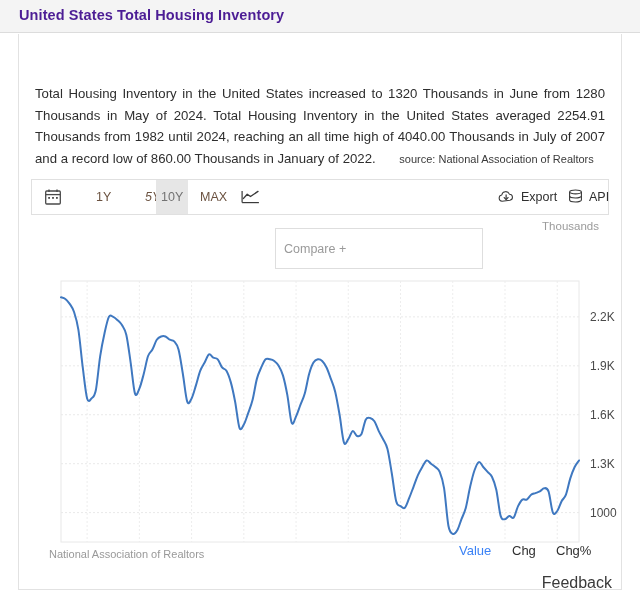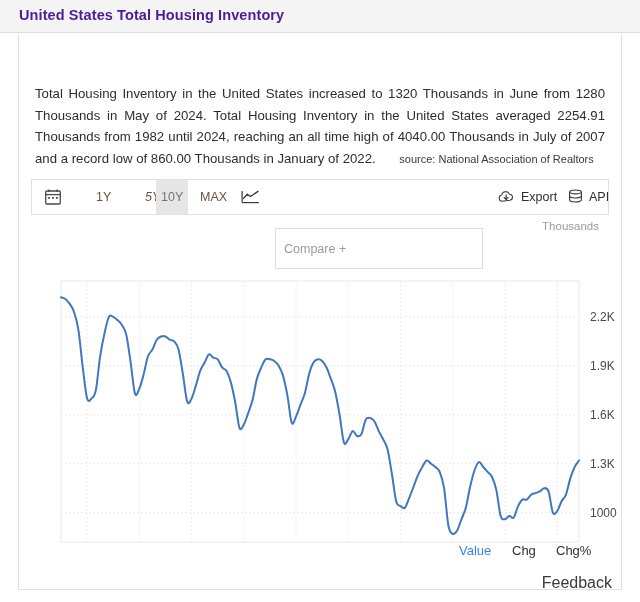--- a/index.html
+++ b/index.html
@@ -310,18 +310,19 @@
           <line x1="433.7647058823499" y1="61" x2="433.7647058823499" y2="322" stroke="#ededed" stroke-width="1" stroke-dasharray="2,2"></line>
           <text x="433.7647058823499" y="343" text-anchor="middle" font-family="&quot;Liberation Sans&quot;, sans-serif" font-size="12.5" fill="#4a4a4a">2022</text>
           <line x1="485.9999999999966" y1="61" x2="485.9999999999966" y2="322" stroke="#ededed" stroke-width="1" stroke-dasharray="2,2"></line>
           <text x="485.9999999999966" y="343" text-anchor="middle" font-family="&quot;Liberation Sans&quot;, sans-serif" font-size="12.5" fill="#4a4a4a">2023</text>
           <line x1="538.2352941176432" y1="61" x2="538.2352941176432" y2="322" stroke="#ededed" stroke-width="1" stroke-dasharray="2,2"></line>
           <text x="538.2352941176432" y="343" text-anchor="middle" font-family="&quot;Liberation Sans&quot;, sans-serif" font-size="12.5" fill="#4a4a4a">2024</text>
           <path d="M42.00,77.31 C42.73,77.58 44.90,77.86 46.35,78.94 C47.80,80.03 49.25,81.66 50.71,83.84 C52.16,86.01 53.61,87.64 55.06,91.99 C56.51,96.34 57.96,100.69 59.41,109.94 C60.86,119.18 62.31,136.04 63.76,147.46 C65.22,158.88 66.67,173.28 68.12,178.45 C69.57,183.62 71.02,179.81 72.47,178.45 C73.92,177.09 75.37,177.36 76.82,170.29 C78.27,163.22 79.73,145.55 81.18,136.04 C82.63,126.52 84.08,119.72 85.53,113.20 C86.98,106.67 88.43,99.61 89.88,96.89 C91.33,94.17 92.78,96.34 94.24,96.89 C95.69,97.43 97.14,98.79 98.59,100.15 C100.04,101.51 101.49,102.60 102.94,105.04 C104.39,107.49 105.84,108.58 107.29,114.83 C108.75,121.08 110.20,132.78 111.65,142.56 C113.10,152.35 114.55,169.21 116.00,173.56 C117.45,177.91 118.90,171.93 120.35,168.66 C121.80,165.40 123.25,159.42 124.71,153.98 C126.16,148.54 127.61,140.12 129.06,136.04 C130.51,131.96 131.96,132.23 133.41,129.51 C134.86,126.79 136.31,121.90 137.76,119.72 C139.22,117.55 140.67,117.01 142.12,116.46 C143.57,115.92 145.02,115.92 146.47,116.46 C147.92,117.01 149.37,118.91 150.82,119.72 C152.27,120.54 153.73,119.72 155.18,121.36 C156.63,122.99 158.08,124.07 159.53,129.51 C160.98,134.95 162.43,145.28 163.88,153.98 C165.33,162.68 166.78,177.63 168.24,181.71 C169.69,185.79 171.14,181.17 172.59,178.45 C174.04,175.73 175.49,170.02 176.94,165.40 C178.39,160.78 179.84,154.53 181.29,150.72 C182.75,146.91 184.20,145.28 185.65,142.56 C187.10,139.84 188.55,135.22 190.00,134.41 C191.45,133.59 192.90,136.85 194.35,137.67 C195.80,138.48 197.25,137.67 198.71,139.30 C200.16,140.93 201.61,145.55 203.06,147.46 C204.51,149.36 205.96,148.27 207.41,150.72 C208.86,153.17 210.31,156.97 211.76,162.14 C213.22,167.30 214.67,174.10 216.12,181.71 C217.57,189.33 219.02,204.01 220.47,207.81 C221.92,211.62 223.37,207.00 224.82,204.55 C226.27,202.10 227.73,197.21 229.18,193.13 C230.63,189.05 232.08,185.79 233.53,180.08 C234.98,174.37 236.43,164.31 237.88,158.88 C239.33,153.44 240.78,150.72 242.24,147.46 C243.69,144.19 245.14,140.66 246.59,139.30 C248.04,137.94 249.49,139.03 250.94,139.30 C252.39,139.57 253.84,139.84 255.29,140.93 C256.75,142.02 258.20,143.38 259.65,145.82 C261.10,148.27 262.55,150.72 264.00,155.61 C265.45,160.51 266.90,167.30 268.35,175.19 C269.80,183.07 271.25,199.38 272.71,202.92 C274.16,206.45 275.61,199.38 277.06,196.39 C278.51,193.40 279.96,188.78 281.41,184.97 C282.86,181.17 284.31,178.72 285.76,173.56 C287.22,168.39 288.67,159.15 290.12,153.98 C291.57,148.82 293.02,145.01 294.47,142.56 C295.92,140.12 297.37,139.57 298.82,139.30 C300.27,139.03 301.73,139.57 303.18,140.93 C304.63,142.29 306.08,144.47 307.53,147.46 C308.98,150.45 310.43,154.80 311.88,158.88 C313.33,162.95 314.78,165.94 316.24,171.93 C317.69,177.91 319.14,186.33 320.59,194.76 C322.04,203.19 323.49,218.42 324.94,222.49 C326.39,226.57 327.84,221.13 329.29,219.23 C330.75,217.33 332.20,211.62 333.65,211.07 C335.10,210.53 336.55,215.43 338.00,215.97 C339.45,216.51 340.90,217.06 342.35,214.34 C343.80,211.62 345.25,202.38 346.71,199.66 C348.16,196.94 349.61,197.75 351.06,198.03 C352.51,198.30 353.96,199.11 355.41,201.29 C356.86,203.46 358.31,208.08 359.76,211.07 C361.22,214.07 362.67,216.24 364.12,219.23 C365.57,222.22 367.02,223.31 368.47,229.02 C369.92,234.73 371.37,244.79 372.82,253.49 C374.27,262.19 375.73,275.78 377.18,281.22 C378.63,286.66 380.08,285.03 381.53,286.11 C382.98,287.20 384.43,289.10 385.88,287.74 C387.33,286.38 388.78,281.49 390.24,277.96 C391.69,274.42 393.14,270.34 394.59,266.54 C396.04,262.73 397.49,258.38 398.94,255.12 C400.39,251.86 401.84,249.41 403.29,246.96 C404.75,244.52 406.20,240.98 407.65,240.44 C409.10,239.89 410.55,242.61 412.00,243.70 C413.45,244.79 414.90,245.60 416.35,246.96 C417.80,248.32 419.25,248.32 420.71,251.86 C422.16,255.39 423.61,259.20 425.06,268.17 C426.51,277.14 427.96,298.07 429.41,305.69 C430.86,313.30 432.31,313.03 433.76,313.84 C435.22,314.66 436.67,313.03 438.12,310.58 C439.57,308.13 441.02,302.97 442.47,299.16 C443.92,295.36 445.37,293.18 446.82,287.74 C448.27,282.31 449.73,272.79 451.18,266.54 C452.63,260.28 454.08,254.30 455.53,250.22 C456.98,246.15 458.43,242.61 459.88,242.07 C461.33,241.53 462.78,245.33 464.24,246.96 C465.69,248.59 467.14,250.22 468.59,251.86 C470.04,253.49 471.49,253.76 472.94,256.75 C474.39,259.74 475.84,263.28 477.29,269.80 C478.75,276.32 480.20,291.01 481.65,295.90 C483.10,300.79 484.55,299.16 486.00,299.16 C487.45,299.16 488.90,296.17 490.35,295.90 C491.80,295.63 493.25,299.16 494.71,297.53 C496.16,295.90 497.61,289.10 499.06,286.11 C500.51,283.12 501.96,280.67 503.41,279.59 C504.86,278.50 506.31,280.40 507.76,279.59 C509.22,278.77 510.67,275.78 512.12,274.69 C513.57,273.61 515.02,273.61 516.47,273.06 C517.92,272.52 519.37,272.25 520.82,271.43 C522.27,270.62 523.73,268.17 525.18,268.17 C526.63,268.17 528.08,267.35 529.53,271.43 C530.98,275.51 532.43,289.38 533.88,292.64 C535.33,295.90 536.78,292.91 538.24,291.01 C539.69,289.10 541.14,283.94 542.59,281.22 C544.04,278.50 545.49,278.50 546.94,274.69 C548.39,270.89 549.84,263.00 551.29,258.38 C552.75,253.76 554.20,249.95 555.65,246.96 C557.10,243.97 559.27,241.53 560.00,240.44" fill="none" stroke="#3f78c0" stroke-width="2" stroke-linejoin="round" stroke-linecap="round"></path>
         </svg>
     </div>
 
+    <div class="source-note">National Association of Realtors</div>
     <div class="foot-btn foot-value">Value</div>
     <div class="foot-btn foot-chg">Chg</div>
     <div class="foot-btn foot-chgp">Chg%</div>
     <div class="feedback">Feedback</div>
   </div>
 </div>
 
 </body></html>

